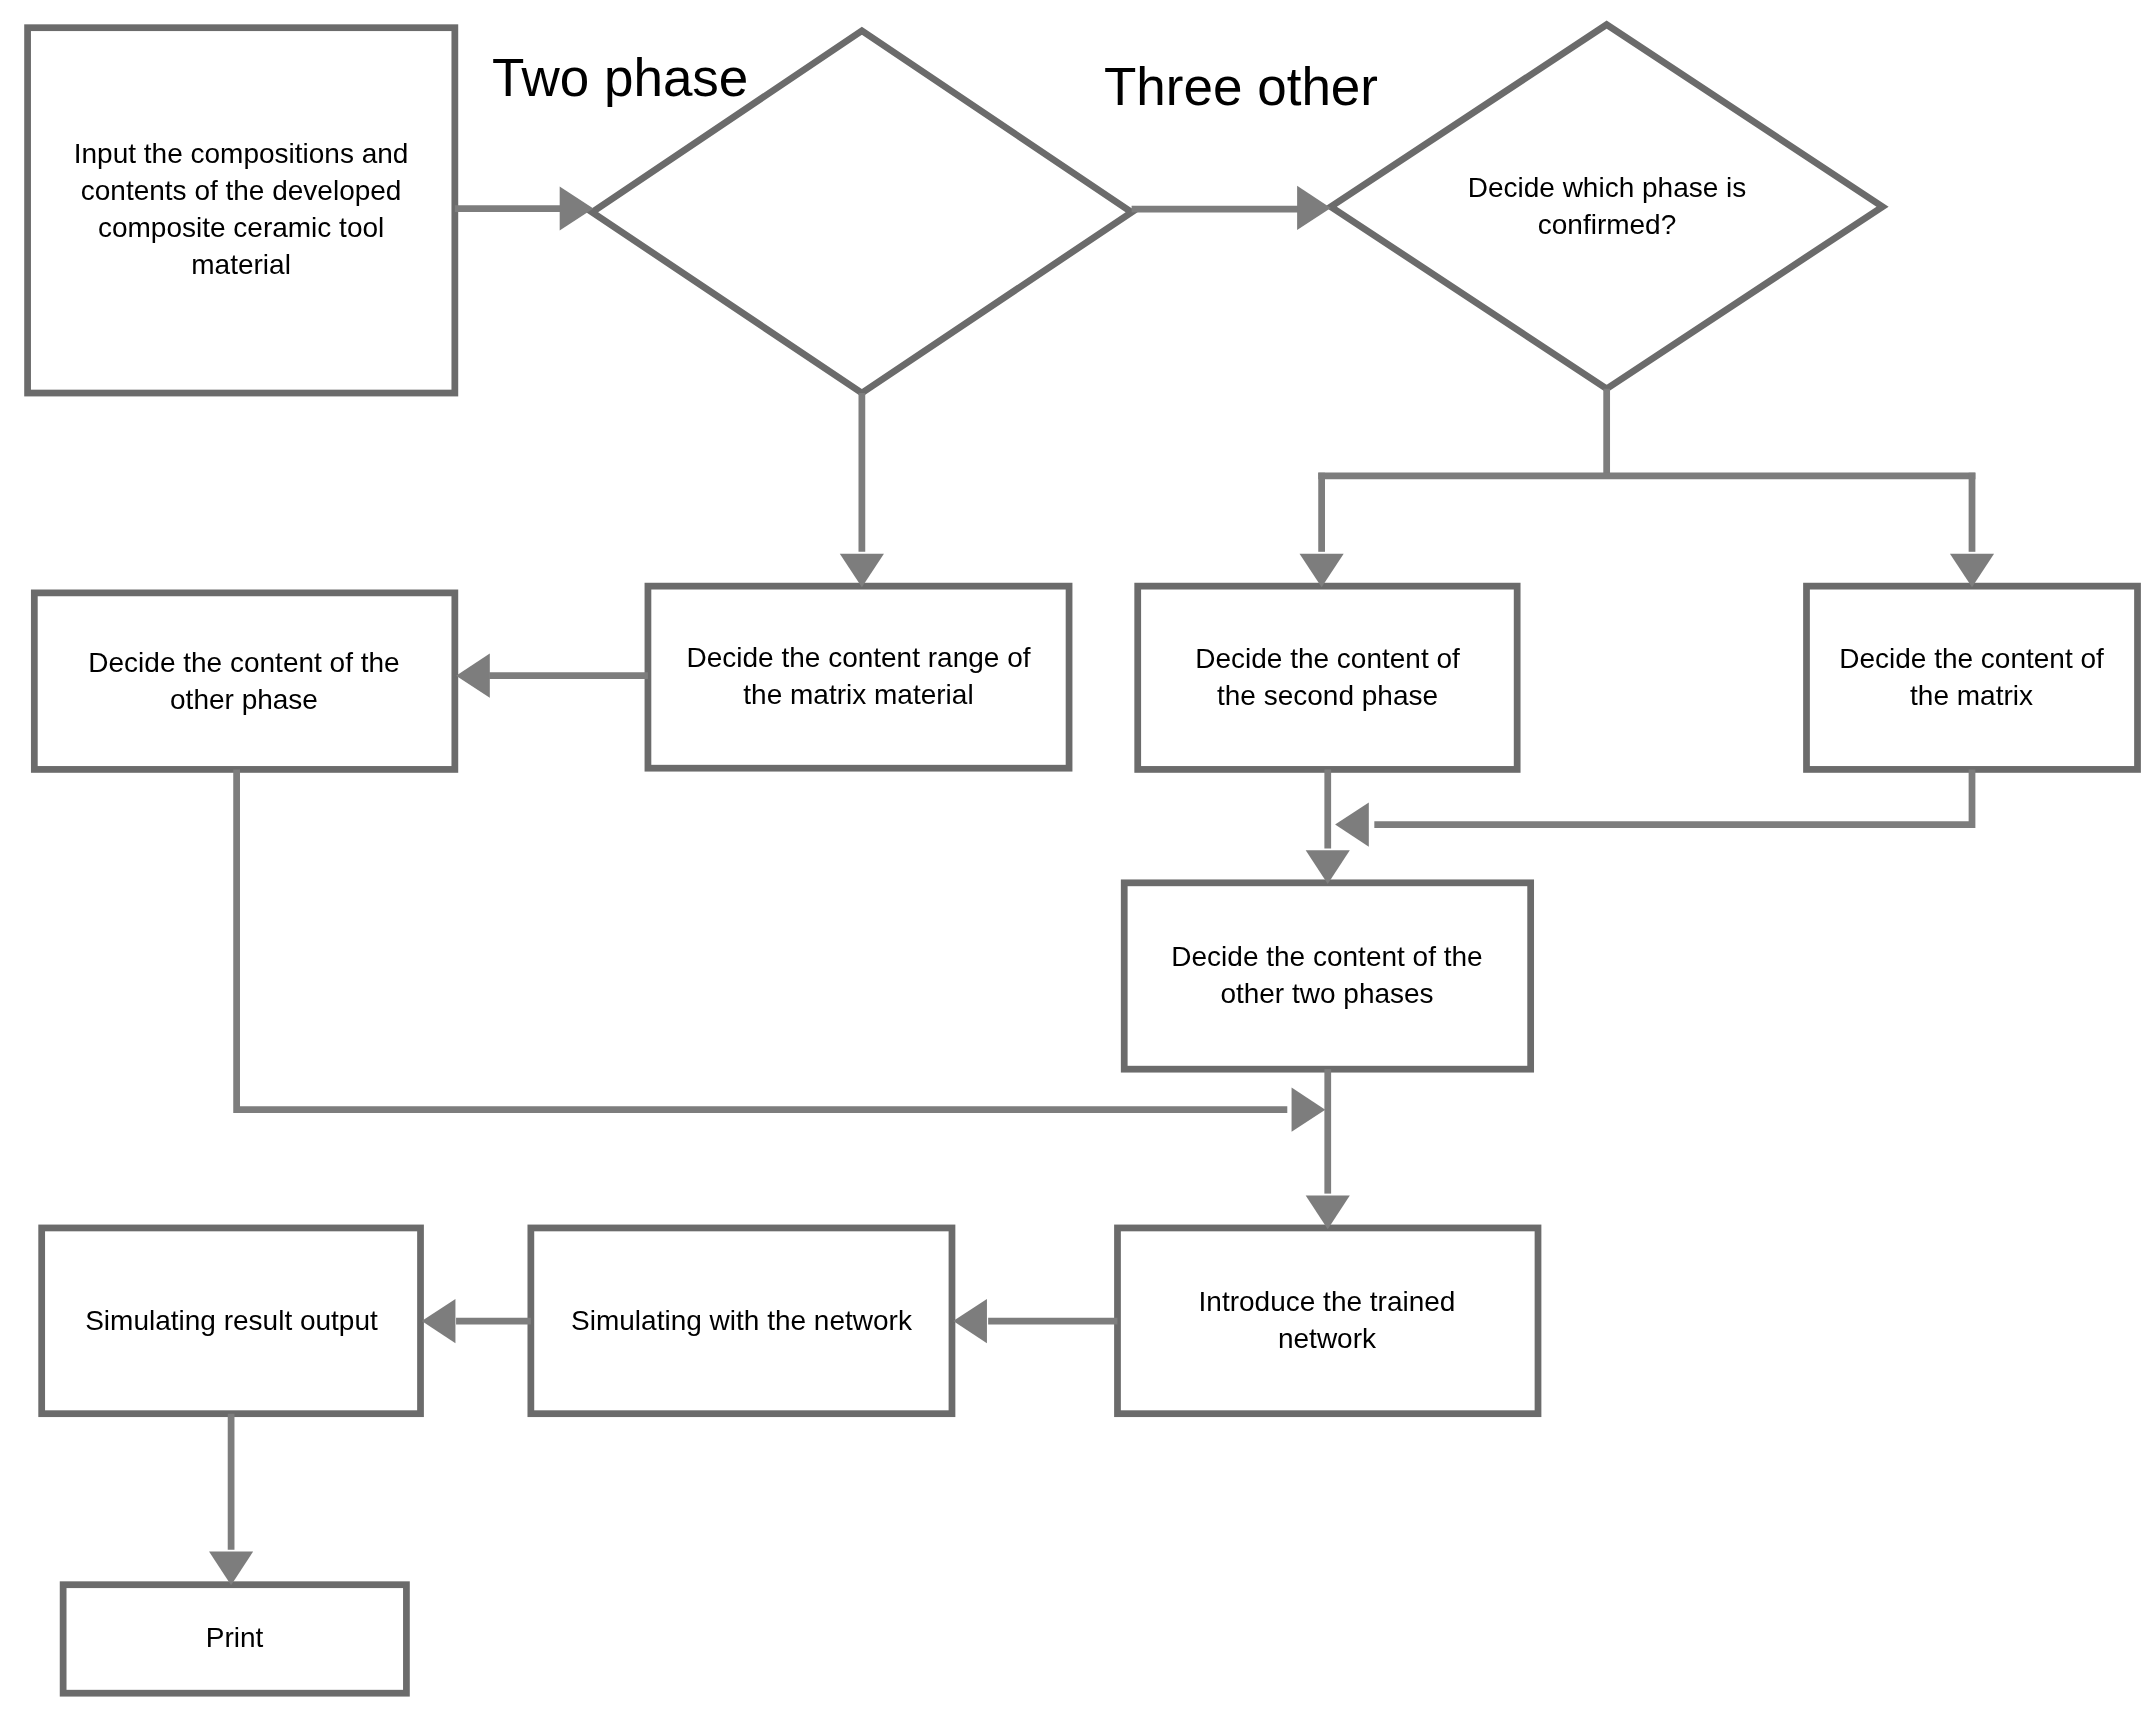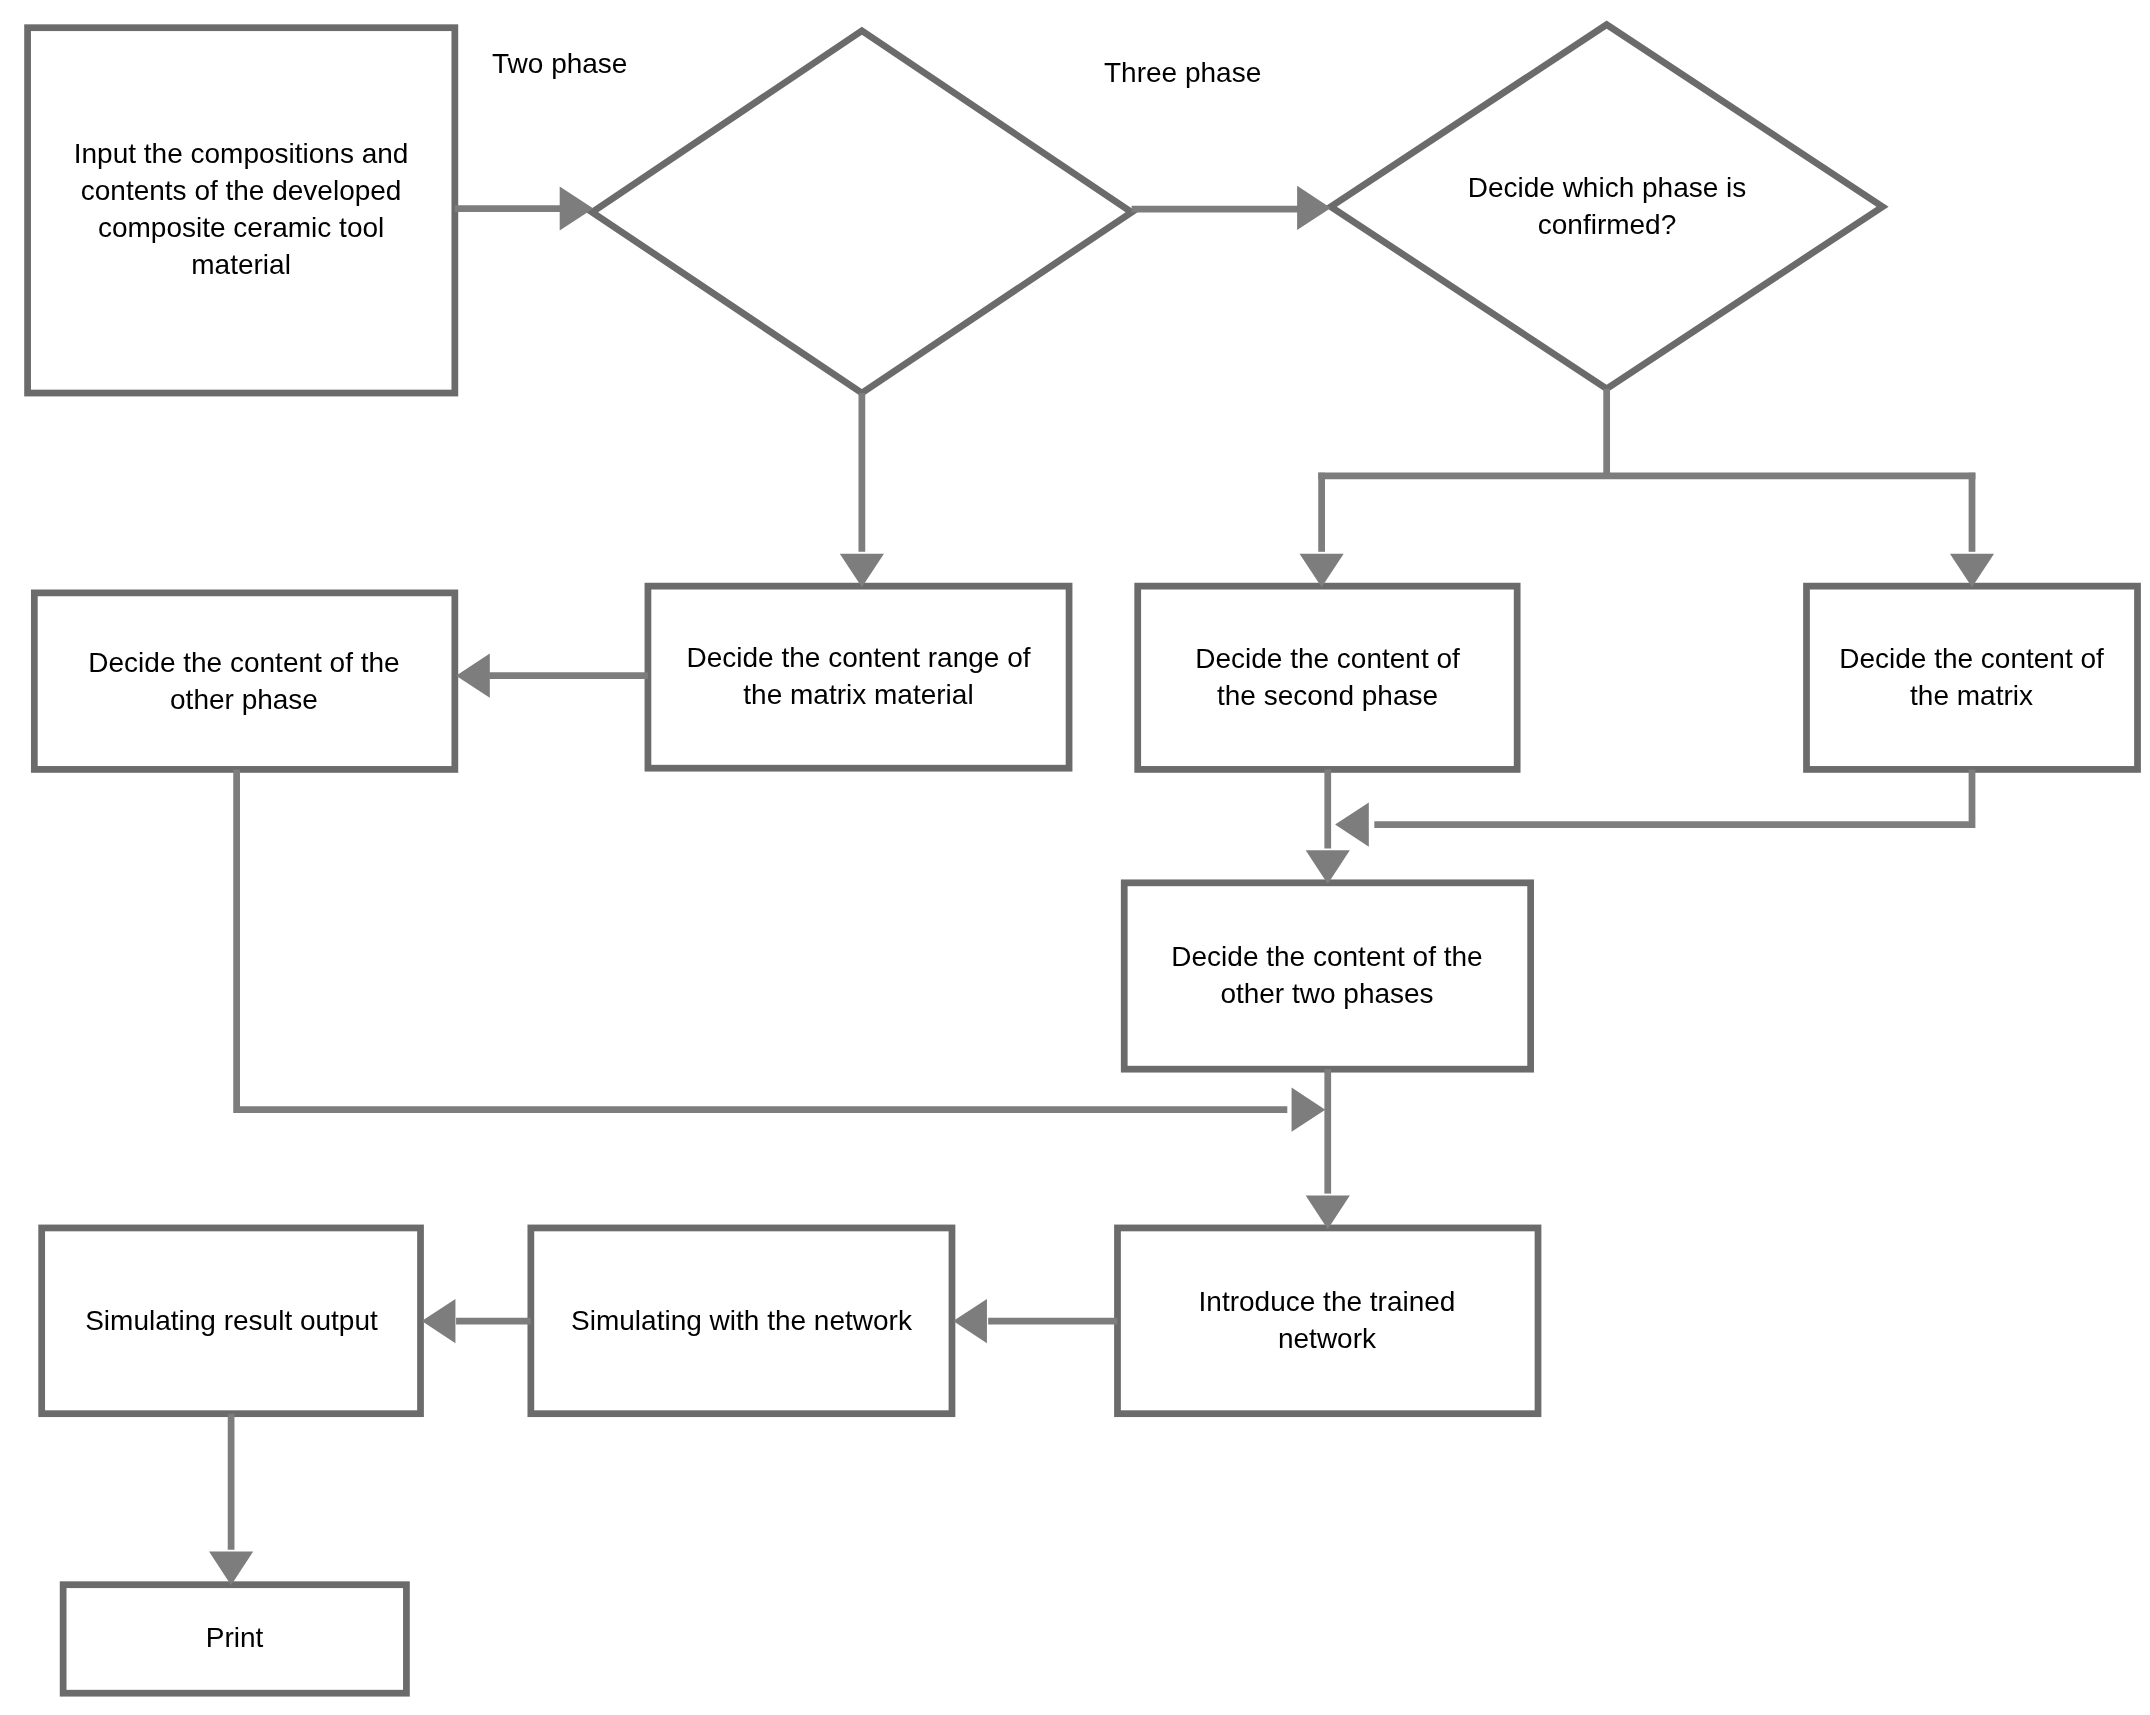--- a/index.html
+++ b/index.html
@@ -24,21 +24,21 @@
     position:absolute;
     display:flex;align-items:center;justify-content:center;
     text-align:center;
     font-size:28px;line-height:1.32;
     color:var(--text-color);
     pointer-events:none;
   }
   .lbl>span{display:block;}
   .branch-lbl{
     position:absolute;
-    font-size:28px;line-height:1.1;
+    font-size:53px;line-height:1.1;
     color:var(--text-color);
     text-align:center;
     white-space:nowrap;
   }
   .w560>span{max-width:343px;}
   .w620>span{max-width:380px;}
   .w470>span{max-width:288px;}
   .w520>span{max-width:319px;}
   .w600>span{max-width:368px;}
   .w660>span{max-width:405px;}
@@ -147,16 +147,16 @@
   <div class="lbl w600 pb50" style="left:42px;top:1228px;width:379px;height:186px;">
     <span>Simulating result output</span>
   </div>
 
   <div class="lbl" style="left:63px;top:1584px;width:343px;height:108px;">
     <span>Print</span>
   </div>
 
   <div class="branch-lbl" style="left:492px;top:49px;">Two phase</div>
 
-  <div class="branch-lbl" style="left:1104px;top:58px;">Three phase</div>
+  <div class="branch-lbl" style="left:1104px;top:58px;">Three other</div>
 
 </div>
 
 
 </body></html>

